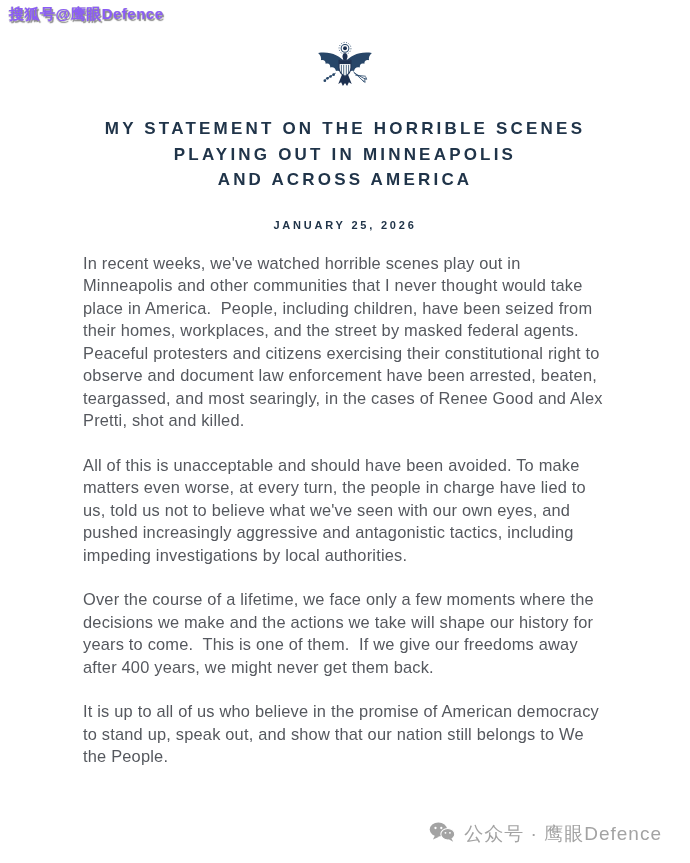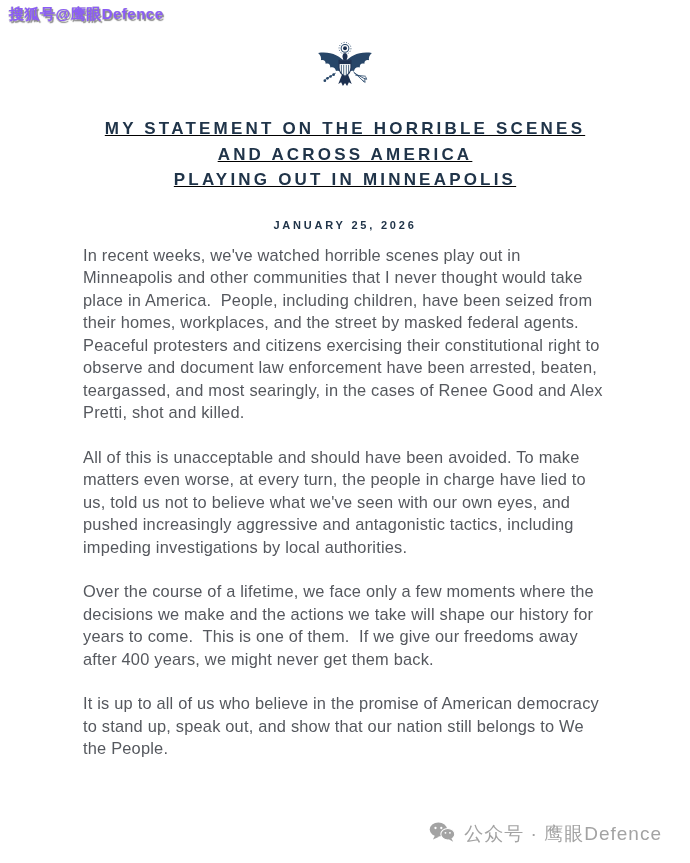--- a/index.html
+++ b/index.html
@@ -8,40 +8,40 @@
     background: #ffffff;
     font-family: "Liberation Sans", sans-serif;
     position: relative;
     overflow: hidden;
   }
   .doc { position: absolute; inset: 0; }
 
   .seal-wrap { width: 62px; margin: 40px auto 0; }
   .seal-wrap svg { display: block; width: 62px; height: 58px; }
 
-  .title-block { margin-top: 18px; text-align: center; text-decoration: underline; }
+  .title-block { margin-top: 18px; text-align: center; }
   .title-line {
     color: #203449;
     font-weight: bold;
     font-size: 17px;
     line-height: 25.5px;
     letter-spacing: 3.2px;
   }
   .date-line {
     margin-top: 26px;
     text-align: center;
     color: #203449;
     font-weight: bold;
     font-size: 11px;
     letter-spacing: 2.8px;
   }
 
   .bodytext {
     width: 524px;
-    margin: 13px auto 0;
+    margin: 21px auto 0;
     color: #55585e;
     font-size: 16.4px;
     line-height: 22.5px;
     letter-spacing: 0.2px;
   }
   .bodytext p { margin: 0 0 22px 0; white-space: pre-wrap; }
 
   .wm-top {
     position: absolute; top: 5px; left: 9px;
     color: #8b5cf6;
@@ -106,22 +106,22 @@
           <line x1="57.5" y1="44" x2="57.5" y2="64"></line>
           <line x1="62.5" y1="44" x2="62.5" y2="64"></line>
           <line x1="67" y1="44" x2="67" y2="61"></line>
         </g>
       </g>
     </svg>
   </div>
 
   <div class="title-block">
     <div class="title-line">MY STATEMENT ON THE HORRIBLE SCENES</div>
+    <div class="title-line">PLAYING OUT IN MINNEAPOLIS</div>
     <div class="title-line">AND ACROSS AMERICA</div>
-    <div class="title-line">PLAYING OUT IN MINNEAPOLIS</div>
   </div>
 
   <div class="date-line">JANUARY 25, 2026</div>
 
   <div class="bodytext">
     <p>In recent weeks, we've watched horrible scenes play out in Minneapolis and other communities that I never thought would take place in America.  People, including children, have been seized from their homes, workplaces, and the street by masked federal agents.  Peaceful protesters and citizens exercising their constitutional right to observe and document law enforcement have been arrested, beaten, teargassed, and most searingly, in the cases of Renee Good and Alex Pretti, shot and killed.</p>
     <p>All of this is unacceptable and should have been avoided. To make matters even worse, at every turn, the people in charge have lied to us, told us not to believe what we've seen with our own eyes, and pushed increasingly aggressive and antagonistic tactics, including impeding investigations by local authorities.</p>
     <p>Over the course of a lifetime, we face only a few moments where the decisions we make and the actions we take will shape our history for years to come.  This is one of them.  If we give our freedoms away after 400 years, we might never get them back.</p>
     <p>It is up to all of us who believe in the promise of American democracy to stand up, speak out, and show that our nation still belongs to We the People.</p>
   </div>

